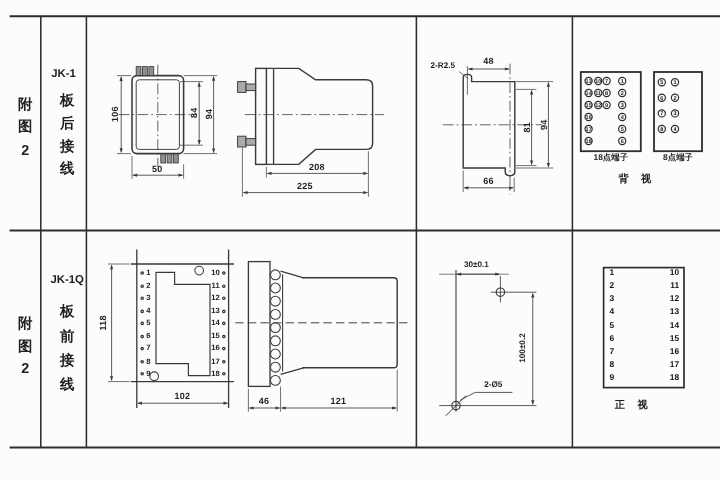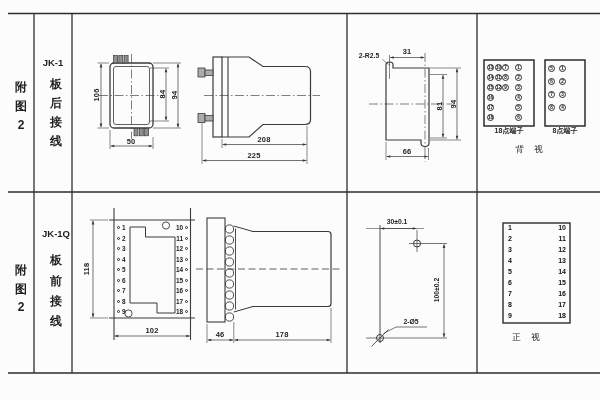--- a/index.html
+++ b/index.html
@@ -12,21 +12,21 @@
   .lbl {
     position:absolute; transform:translate(-50%,-50%);
     color:#1f1f1f; white-space:nowrap; z-index:2;
   }
   .rot { transform:translate(-50%,-50%) rotate(-90deg); }
   .dim  { font-size:7.5px; font-weight:600; letter-spacing:0.2px; }
   .dim-s{ font-size:6.8px; font-weight:600; }
   .cjk  { font-size:12px; font-weight:600; }
   .model{ font-size:9.5px; font-weight:700; }
   .tlbl { font-size:7px; font-weight:700; }
-  .vlbl { font-size:8.5px; font-weight:400; letter-spacing:4px; }
+  .vlbl { font-size:8.5px; font-weight:700; letter-spacing:4px; }
   .tc {
     position:absolute; width:7px; height:7px; box-sizing:border-box;
     border:0.8px solid #2c2c2c; border-radius:50%;
     font-size:4.6px; line-height:5.6px; text-align:center;
     color:#111; font-weight:600; z-index:2;
   }
   .term {
     position:absolute; display:flex; align-items:center; gap:1.5px;
     font-size:6.4px; font-weight:600; color:#1c1c1c; height:7px; z-index:2;
   }
@@ -173,21 +173,21 @@
   <div class="lbl cjk" style="left:56px;top:122px">接</div>
   <div class="lbl cjk" style="left:56px;top:141px">线</div>
 
   <div class="lbl dim rot" style="left:96px;top:95px">106</div>
   <div class="lbl dim" style="left:131px;top:141px">50</div>
   <div class="lbl dim rot" style="left:162px;top:94px">84</div>
   <div class="lbl dim rot" style="left:174px;top:95px">94</div>
   <div class="lbl dim" style="left:264px;top:139px">208</div>
   <div class="lbl dim" style="left:254px;top:155px">225</div>
   <div class="lbl dim-s" style="left:369px;top:55px">2-R2.5</div>
-  <div class="lbl dim" style="left:407px;top:51px">31</div>
+  <div class="lbl dim" style="left:407px;top:51px">48</div>
   <div class="lbl dim rot" style="left:439px;top:106px">81</div>
   <div class="lbl dim rot" style="left:453px;top:104px">94</div>
   <div class="lbl dim" style="left:407px;top:151px">66</div>
 
   <div class="tc" style="left:487px;top:64px">13</div>
   <div class="tc" style="left:487px;top:74px">14</div>
   <div class="tc" style="left:487px;top:84px">15</div>
   <div class="tc" style="left:487px;top:94px">16</div>
   <div class="tc" style="left:487px;top:104px">17</div>
   <div class="tc" style="left:487px;top:114px">18</div>
@@ -222,21 +222,21 @@
   <div class="lbl cjk" style="left:21px;top:307px">2</div>
   <div class="lbl model" style="left:56px;top:233px">JK-1Q</div>
   <div class="lbl cjk" style="left:56px;top:260px">板</div>
   <div class="lbl cjk" style="left:56px;top:281px">前</div>
   <div class="lbl cjk" style="left:56px;top:301px">接</div>
   <div class="lbl cjk" style="left:56px;top:321px">线</div>
 
   <div class="lbl dim rot" style="left:86px;top:269px">118</div>
   <div class="lbl dim" style="left:152px;top:330px">102</div>
   <div class="lbl dim" style="left:220px;top:334px">46</div>
-  <div class="lbl dim" style="left:282px;top:334px">178</div>
+  <div class="lbl dim" style="left:282px;top:334px">121</div>
   <div class="lbl dim-s" style="left:397px;top:221px">30±0.1</div>
   <div class="lbl dim-s rot" style="left:436px;top:290px">100±0.2</div>
   <div class="lbl dim-s" style="left:411px;top:321px">2-Ø5</div>
 
   <div class="term" style="left:117px;top:224px">
       <span class="dotc"></span>
       <span>1</span>
     </div>
   <div class="term" style="left:117px;top:235px">
       <span class="dotc"></span>

